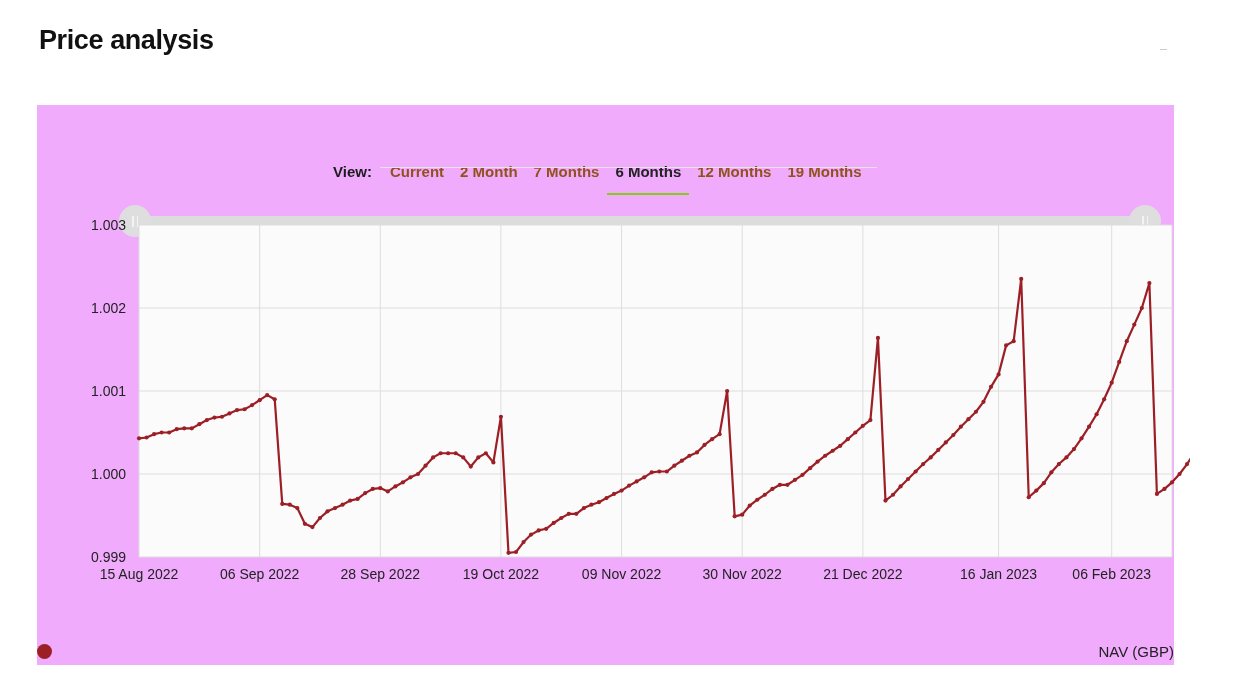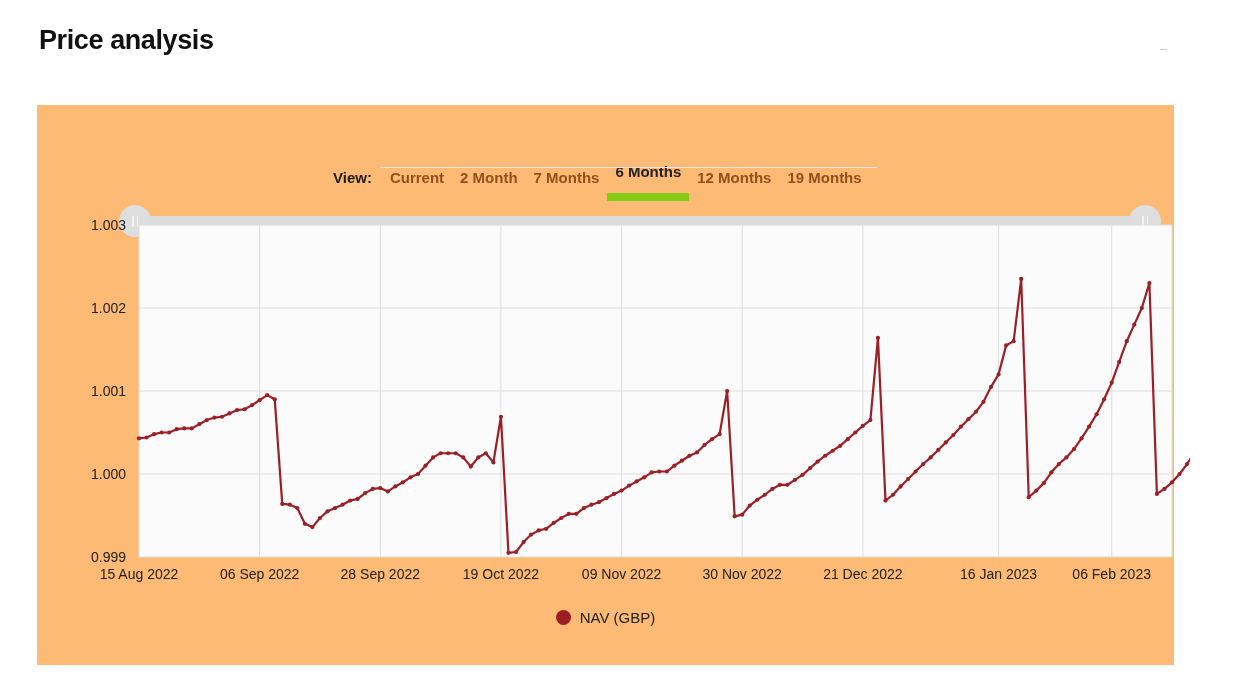--- a/index.html
+++ b/index.html
@@ -38,21 +38,21 @@
     background: #cccccc;
   }
 
   
   .chart-card {
     position: absolute;
     left: 37px;
     top: 105px;
     width: 1137px;
     height: 560px;
-    background: #fdba74;
+    background: #f0abfc;
   }
 
   
   .view-bar {
     position: absolute;
     left: 0;
     top: 0;
     width: 100%;
     height: 62px;
   }
@@ -79,21 +79,21 @@
     padding: 0 8px 12px 8px;
     line-height: 18px;
     cursor: pointer;
     border-bottom: 2px solid transparent;
     position: relative;
     top: 2px;
     margin-top: 30px;
   }
   .tab.active {
     color: #222222;
-    border-bottom: 8px solid #84cc16;
+    border-bottom: 2px solid #84cc16;
   }
   .tabs-underline {
     position: absolute;
     left: 343px;
     top: 62px;
     width: 497px;
     height: 1px;
     background: #e3e3e3;
   }
 
@@ -152,25 +152,25 @@
     font-size: 14px;
     fill: #222222;
   }
   .ytick { text-anchor: end; }
   .xtick { text-anchor: middle; }
 
   
   .legend {
     position: absolute;
     left: 0;
-    top: 504px;
+    top: 538px;
     width: 1137px;
     display: flex;
     align-items: center;
-    justify-content: center;
+    justify-content: space-between;
     gap: 9px;
     cursor: pointer;
   }
   .legend-swatch {
     width: 15px;
     height: 15px;
     border-radius: 50%;
     background: #9c1f26;
     display: block;
   }

